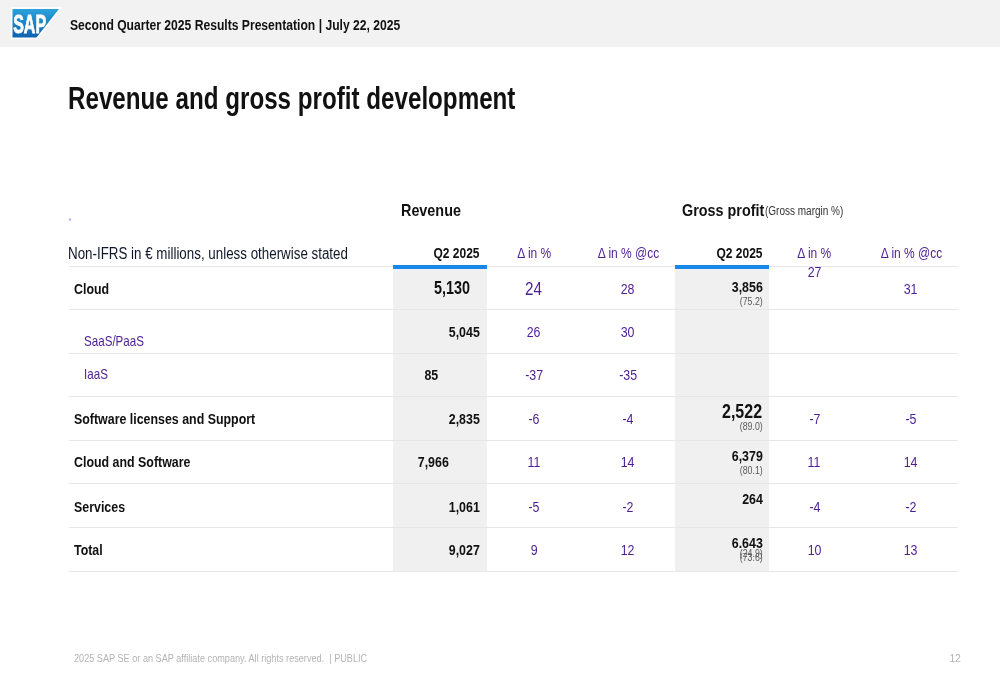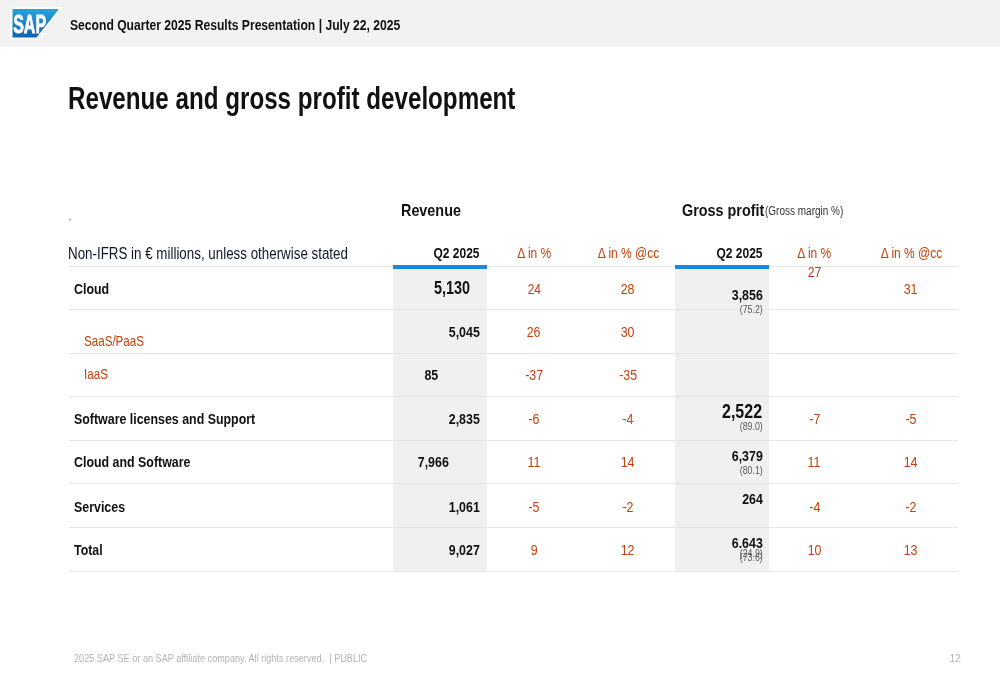--- a/index.html
+++ b/index.html
@@ -9,21 +9,21 @@
   .s{display:inline-block;transform:scaleX(0.8);}
   .ol .s{transform-origin:0 50%;}
   .or{text-align:right;}
   .or .s{transform-origin:100% 50%;}
   .oc{text-align:center;}
   .oc .s{transform-origin:50% 50%;}
   .line{position:absolute;left:69px;width:889px;height:1px;background:#e7e7e7;}
   .gcol{position:absolute;width:94px;background:#f0f0f0;}
   .bbar{position:absolute;width:94px;height:4px;background:#1788e8;}
   .b{font-weight:bold;color:#111;}
-  .r{font-weight:normal;color:#c2410c;}
+  .r{font-weight:normal;color:#4c1d95;}
 </style>
 </head>
 <body>
 
   <div class="abs" style="left:0;top:0;width:1000px;height:47px;background:#f2f2f2;"></div>
   <svg class="abs" style="left:9.5px;top:7px;" width="53" height="35" viewBox="0 0 53 35">
     <defs>
       <linearGradient id="sapg" x1="0" y1="0" x2="0" y2="1">
         <stop offset="0" stop-color="#2aa2dc"></stop>
         <stop offset="1" stop-color="#0f63ae"></stop>
@@ -60,23 +60,23 @@
   <div class="line" style="top:309px;"></div>
   <div class="line" style="top:352.6px;"></div>
   <div class="line" style="top:396.2px;"></div>
   <div class="line" style="top:439.8px;"></div>
   <div class="line" style="top:483.4px;"></div>
   <div class="line" style="top:527px;"></div>
   <div class="line" style="top:570.6px;"></div>
 
   <div class="t ol b" style="left:74px;top:267.1px;line-height:43.6px;font-size:15.5px;"><span class="s">Cloud</span></div>
   <div class="t or b" style="left:370px;width:100.5px;top:267.1px;line-height:43.6px;font-size:18px;"><span class="s">5,130</span></div>
-  <div class="t oc r" style="left:494px;width:80px;top:267.1px;line-height:43.6px;font-size:15px;"><span class="s">24</span></div>
+  <div class="t oc r" style="left:494px;width:80px;top:267.1px;line-height:43.6px;font-size:19px;"><span class="s">24</span></div>
   <div class="t oc r" style="left:588px;width:80px;top:267.1px;line-height:43.6px;font-size:15.5px;text-align:center;"><span class="s">28</span></div>
-  <div class="t or" style="left:662.5px;width:100px;top:287px;">
+  <div class="t or" style="left:662.5px;width:100px;top:279px;">
     <div style="line-height:15px;font-size:15.5px;" class="b"><span class="s">3,856</span></div>
     <div style="line-height:14px;font-size:11px;color:#595959;"><span class="s">(75.2)</span></div>
   </div>
   <div class="t oc r" style="left:774.5px;width:80px;top:250px;line-height:43.6px;font-size:15.5px;"><span class="s">27</span></div>
   <div class="t oc r" style="left:871px;width:80px;top:267.1px;line-height:43.6px;font-size:15.5px;"><span class="s">31</span></div>
   <div class="t ol r" style="left:84px;top:320px;line-height:43.6px;font-size:15.5px;font-size:14.5px;"><span class="s">SaaS/PaaS</span></div>
   <div class="t or b" style="left:379px;width:100.5px;top:310.1px;line-height:43.6px;font-size:15.5px;"><span class="s">5,045</span></div>
   <div class="t oc r" style="left:494px;width:80px;top:310.1px;line-height:43.6px;font-size:15.5px;"><span class="s">26</span></div>
   <div class="t oc r" style="left:588px;width:80px;top:310.1px;line-height:43.6px;font-size:15.5px;"><span class="s">30</span></div>
   <div class="t ol r" style="left:84px;top:353.20000000000005px;line-height:43.6px;font-size:15.5px;font-size:14.5px;"><span class="s">IaaS</span></div>

